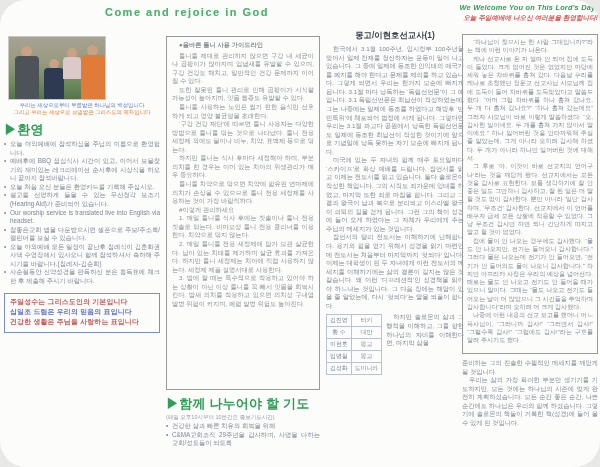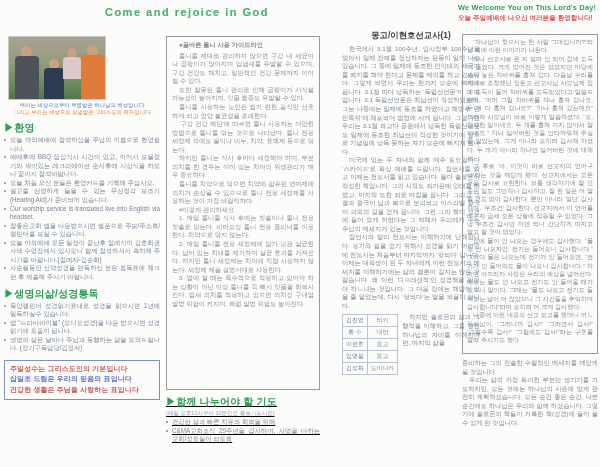--- a/index.html
+++ b/index.html
@@ -1,77 +1,78 @@
 <!DOCTYPE html>
 <html><head>
 <meta charset="utf-8">
 <style>
   * { margin:0; padding:0; box-sizing:border-box; }
   html,body { background:#e8e8e6; }
   .page {
     position:relative; width:600px; height:467px; margin:0 auto;
     background:#fcfcfa; overflow:hidden;
     font-family:"Liberation Sans", sans-serif;
+    border-radius:26px;
   }
   
   .main-title {
     position:absolute; left:62px; top:6px; width:250px; text-align:center;
     font-size:11px; font-weight:bold; letter-spacing:1.5px;
     color:#4fae72; text-shadow:0 0 1px #bfe3cd;
   }
-  .welcome-block { position:absolute; left:458px; top:3px; width:140px; text-align:left; }
+  .welcome-block { position:absolute; left:458px; top:3px; width:140px; text-align:right;font-style:italic; }
   .welcome-en { font-size:7.4px; font-weight:bold; color:#2f9e57; letter-spacing:.2px; }
   .welcome-ko { font-size:6.6px; color:#dd5555; margin-top:2px; font-weight:bold; }
   
   .col { position:absolute; }
   .col1 { left:4px;  top:36px; width:156px; }
   .col2 { left:166px; top:36px; width:154px; }
-  .col3 { left:342px; top:30px; width:138px; }
+  .col3 { left:326px; top:30px; width:138px; }
   .col4 { left:462px; top:32px; width:136px; }
   
   .photo {
     position:relative; width:98px; height:64px; margin-left:4px;
     background:linear-gradient(180deg,#a8a293 0%,#979a7e 40%,#6d8a5e 75%,#55744c 100%);
     overflow:hidden; border:1px solid #c9c9c2;
   }
   .photo .head { position:absolute; border-radius:50%; background:#c9a183; }
   .photo .body { position:absolute; border-radius:4px 4px 0 0; }
   .h1 { left:12px; top:9px;  width:11px; height:11px; }
   .b1 { left:6px;  top:19px; width:24px; height:45px; background:#4e535a; }
   .h2 { left:40px; top:22px; width:10px; height:10px; }
   .b2 { left:35px; top:31px; width:20px; height:33px; background:#2e3a52; }
   .h3p{ left:58px; top:11px; width:10px; height:10px; }
   .b3 { left:54px; top:20px; width:18px; height:22px; background:#dcc9c9; }
   .h4 { left:78px; top:8px;  width:11px; height:11px; background:#b5886b; }
   .b4 { left:72px; top:18px; width:24px; height:46px; background:#e07b3a; }
   .caption1 { margin-top:2px; text-align:center; font-size:5.4px; color:#5b7fd0; }
   .caption2 { text-align:center; font-size:5.4px; color:#e08040; }
   
-  h3.sec { color:#2f9e57; font-size:10px; font-weight:bold; margin:5px 0 1px 0; letter-spacing:.2px; }
+  h3.sec { color:#2f9e57; font-size:13px; font-weight:bold; margin:5px 0 1px 0; letter-spacing:.2px; }
   ul.sec-list { list-style:none; }
   ul.sec-list li {
     position:relative; padding-left:6px; font-size:6.3px; line-height:1.36;
     color:#7b8697; text-align:justify;
   }
   ul.sec-list li::before { content:"\2022"; position:absolute; left:0; top:0; color:#7b8697; }
   
   .slogan-box {
     border:1px solid #7b8fd0; margin-top:7px; padding:3px 4px 4px 5px;
   }
   .slogan-line { font-size:6.9px; font-weight:bold; line-height:1.5; letter-spacing:.2px; }
   .slogan-red  { color:#c85a5a; }
   .slogan-blue { color:#5b6fc9; }
   
   .article-box {
     border:1px solid #9a9a9a; padding:4px 5px; height:354px; overflow:hidden;
     background:#fcfcfa;
   }
   .art-title { font-size:6.6px; font-weight:bold; color:#777c85; margin-bottom:2px; }
   .article-box p { font-size:6.25px; line-height:1.37; color:#8a8f96; text-indent:7px; text-align:justify; }
-  .prayer { margin-top:5px;text-decoration:underline; }
+  .prayer { margin-top:5px; }
   .prayer-note { font-size:5.5px; color:#9aa0aa; margin-bottom:1px; }
   
   .essay-title { text-align:center; font-size:8.4px; font-weight:bold; color:#3c4149; margin-bottom:4px; }
   .col3 p.essay, .col4 p.essay {
     font-size:6.25px; line-height:1.37; color:#7f8794; text-indent:7px; text-align:justify;
   }
   .bottom-row { display:flex; margin-top:3px; }
   table.miss { border-collapse:collapse; flex:0 0 auto; margin-top:1px; }
   table.miss td {
     border:1px solid #b9c3d6; font-size:5.9px; color:#7b8697;
@@ -127,28 +128,20 @@
         <li>오늘 야외예배 모든 일정이 끝난후 침례식이 김춘화권사댁 수영장에서 있사오니 함께 참석하셔서 축하해 주시기를 바랍니다.(침례자-김순희)</li>
       </ul>
     </section>
 
     <section>
       <ul class="sec-list">
         <li>사순절동안 신약성경을 완독하신 분은 통독표에 체크한 후 제출해 주시기 바랍니다.</li>
       </ul>
     </section>
 
-    <section>
-      <h3 class="sec">▶생명의삶/성경통독</h3>
-      <ul class="sec-list">
-        <li>목양캘린더 성경읽기표대로 성경을 읽으시면 1년에 일독하실수 있습니다.</li>
-        <li>앱 “드라마바이블” (오디오성경)을 다운 받으시면 성경읽기에 도움이 됩니다.</li>
-        <li>생명의 삶은 날마다 주님과 동행하는 삶을 도와드립니다. (정기구독담당/김정자)</li>
-      </ul>
-    </section>
 
     <div class="slogan-box">
       <div class="slogan-line slogan-red">주일성수는 그리스도인의 기본입니다</div>
       <div class="slogan-line slogan-blue">십일조 드림은 우리의 믿음의 표입니다</div>
       <div class="slogan-line slogan-red">건강한 생활은 주님을 사랑하는 표입니다</div>
     </div>
   </div>
 
   <div class="col col2">
     <div class="article-box">

